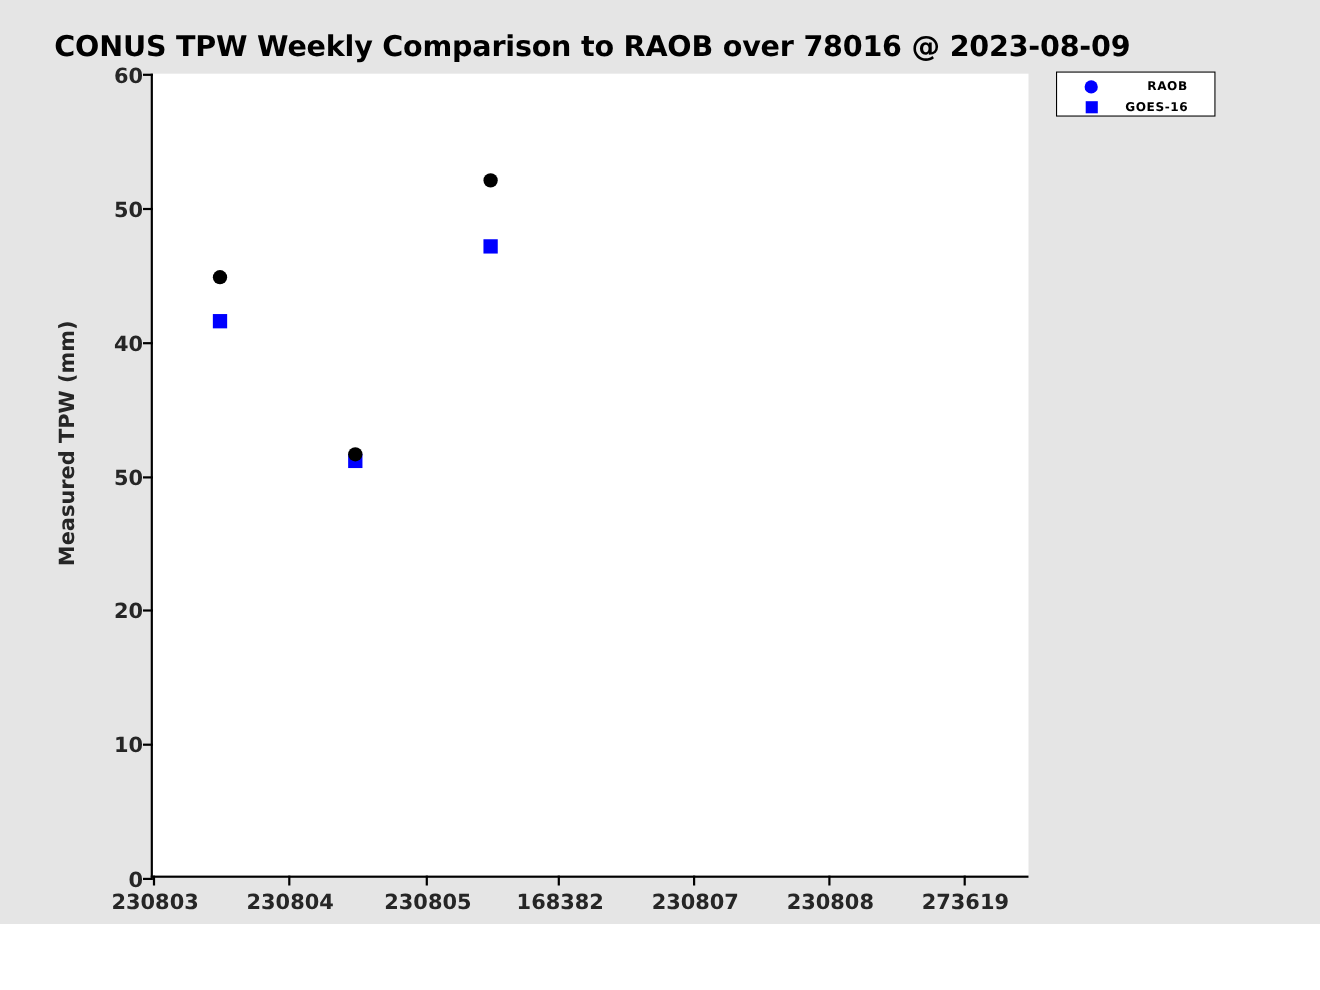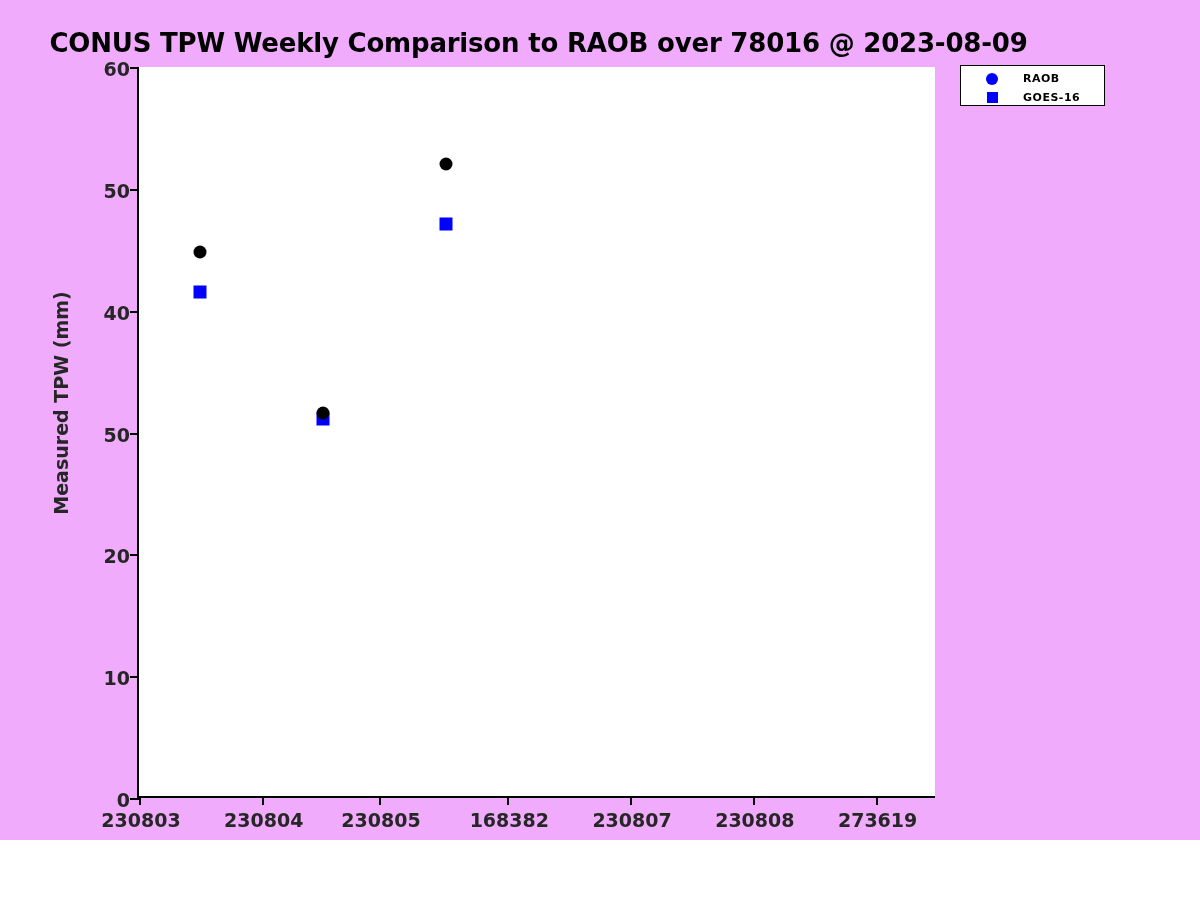--- a/index.html
+++ b/index.html
@@ -13,21 +13,21 @@
     position: relative;
     overflow: hidden;
     font-family: "DejaVu Sans", sans-serif;
   }
 
   #figure {
     position: absolute;
     left: 0; top: 0;
     width: 1200px;
     height: 840px;
-    background: #f0abfc;
+    background: #e5e5e5;
   }
 
   
   #chart-title {
     position: absolute;
     left: 0;
     top: 28px;
     width: 1077px;
     text-align: center;
     font-size: 26px;
@@ -209,21 +209,21 @@
           <span class="ytick-label">60</span>
         </div>
       </div>
     <div id="x-ticks">
         <div class="xtick" style="left: 0px;">
           <span class="xtick-label">230803</span>
         </div>
         <div class="xtick" style="left: 122.769px;">
           <span class="xtick-label">230804</span>
         </div>
-        <div class="xtick" style="left: 240px;">
+        <div class="xtick" style="left: 248px;">
           <span class="xtick-label">230805</span>
         </div>
         <div class="xtick" style="left: 368.308px;">
           <span class="xtick-label">168382</span>
         </div>
         <div class="xtick" style="left: 491.077px;">
           <span class="xtick-label">230807</span>
         </div>
         <div class="xtick" style="left: 613.846px;">
           <span class="xtick-label">230808</span>
@@ -238,21 +238,21 @@
         <div class="pt pt-square" title="GOES-16 230803 47.1" style="left: 306.923px; top: 157.165px; background: rgb(0, 0, 255);"></div>
         <div class="pt pt-circle" title="RAOB 230803 44.8" style="left: 61.3846px; top: 185.187px; background: rgb(0, 0, 0);"></div>
         <div class="pt pt-circle" title="RAOB 230803 31.6" style="left: 184.154px; top: 346.007px; background: rgb(0, 0, 0);"></div>
         <div class="pt pt-circle" title="RAOB 230803 52" style="left: 306.923px; top: 97.4667px; background: rgb(0, 0, 0);"></div>
       </div>
   </div>
 
   <div id="ylabel">Measured TPW (mm)</div>
 
   <div id="legend">
-      <div class="legend-row" style="top: 3px;">
+      <div class="legend-row" style="top: 3px; gap: 20px;">
         <span class="legend-marker-wrap">
           <span class="legend-circle" style="background: rgb(0, 0, 255);"></span>
         </span>
         <span class="legend-text">RAOB</span>
       </div>
       <div class="legend-row" style="top: 22px;">
         <span class="legend-marker-wrap">
           <span class="legend-square" style="background: rgb(0, 0, 255);"></span>
         </span>
         <span class="legend-text">GOES-16</span>

